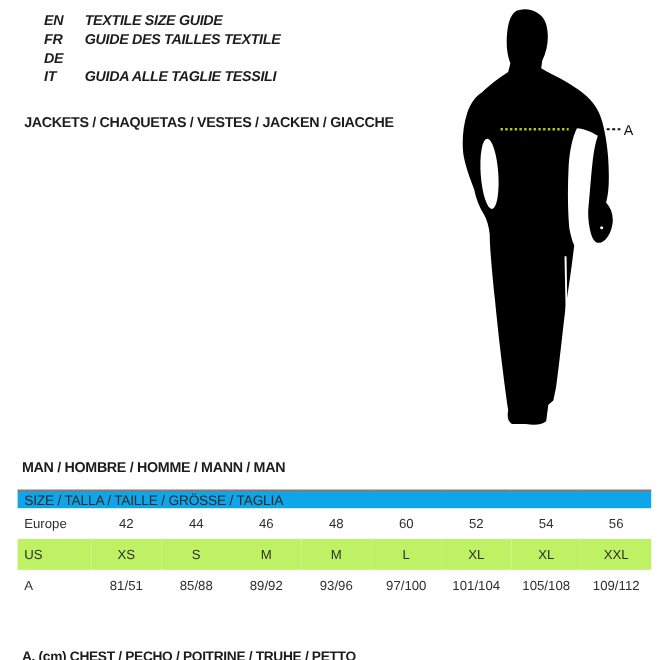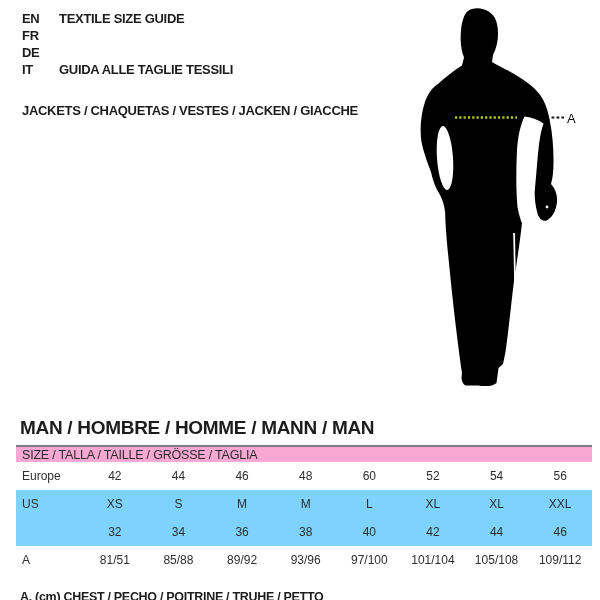--- a/index.html
+++ b/index.html
@@ -7,82 +7,84 @@
   body {
     position: relative;
     background: #ffffff;
     font-family: "Liberation Sans", sans-serif;
     color: #1c1c1c;
     overflow: hidden;
   }
 
   
   .lang-list {
-    position: absolute; left: 22px; top: 10px;
+    position: absolute; left: 40px; top: 10px;
     font-weight: bold; font-size: 13px; line-height: 17px;
     letter-spacing: -0.3px;
+    font-style: italic;
   }
   .lang-row { display: flex; }
   .lang-code { width: 37px; flex: 0 0 37px; }
 
   
   .product-types {
     position: absolute; left: 22px; top: 102px;
     font-weight: bold; font-size: 13px; line-height: 18px;
     letter-spacing: -0.3px;
   }
 
   
   .figure-wrap { position: absolute; left: 400px; top: 0; width: 200px; height: 400px; }
 
   
   .section-title {
     position: absolute; left: 20px; top: 417px;
-    font-weight: bold; font-size: 19px; letter-spacing: -0.3px;
+    font-weight: bold; font-size: 13px; letter-spacing: -0.3px;
   }
 
   
   .size-table {
     position: absolute; left: 16px; top: 445px; width: 576px;
     border-collapse: collapse;
     font-size: 12px;
     border-top: 2px solid #7d7d7d;
     table-layout: fixed;
   }
   .size-table th {
-    background: #f9a8d4;
+    background: #0ea5e9;
     text-align: left; font-weight: normal;
     font-size: 12.5px; color: #2b2b2b;
     height: 16px; padding: 0 0 0 6px;
     letter-spacing: -0.2px;
   }
   .size-table td {
     text-align: center; height: 28px; padding: 0;
     color: #2e2e2e; font-size: 12px;
   }
   .size-table td.row-label { text-align: left; padding-left: 6px; }
   .size-table col.label-col { width: 67px; }
-  .size-table tr.shaded { background: #7dd3fc; }
+  .size-table tr.shaded { background: #bef264; }
 
   
   .footnote {
     position: absolute; left: 20px; top: 548px;
     font-weight: bold; font-size: 12.5px; letter-spacing: -0.3px; margin-top: 42px;
   }
 </style>
 </head>
 <body>
 
 <div class="lang-list">
   <div class="lang-row">
     <span class="lang-code">EN</span>
     <span class="lang-label">TEXTILE SIZE GUIDE</span>
   </div>
   <div class="lang-row">
     <span class="lang-code">FR</span>
+    <span class="lang-label">GUIDE DES TAILLES TEXTILE</span>
   </div>
   <div class="lang-row">
     <span class="lang-code">DE</span>
   </div>
   <div class="lang-row">
     <span class="lang-code">IT</span>
     <span class="lang-label">GUIDA ALLE TAGLIE TESSILI</span>
   </div>
 </div>
 
@@ -176,31 +178,20 @@
       <td class="row-label">US</td>
       <td>XS</td>
       <td>S</td>
       <td>M</td>
       <td>M</td>
       <td>L</td>
       <td>XL</td>
       <td>XL</td>
       <td>XXL</td>
     </tr>
-    <tr class="shaded">
-      <td class="row-label"></td>
-      <td>32</td>
-      <td>34</td>
-      <td>36</td>
-      <td>38</td>
-      <td>40</td>
-      <td>42</td>
-      <td>44</td>
-      <td>46</td>
-    </tr>
     <tr>
       <td class="row-label">A</td>
       <td>81/51</td>
       <td>85/88</td>
       <td>89/92</td>
       <td>93/96</td>
       <td>97/100</td>
       <td>101/104</td>
       <td>105/108</td>
       <td>109/112</td>

